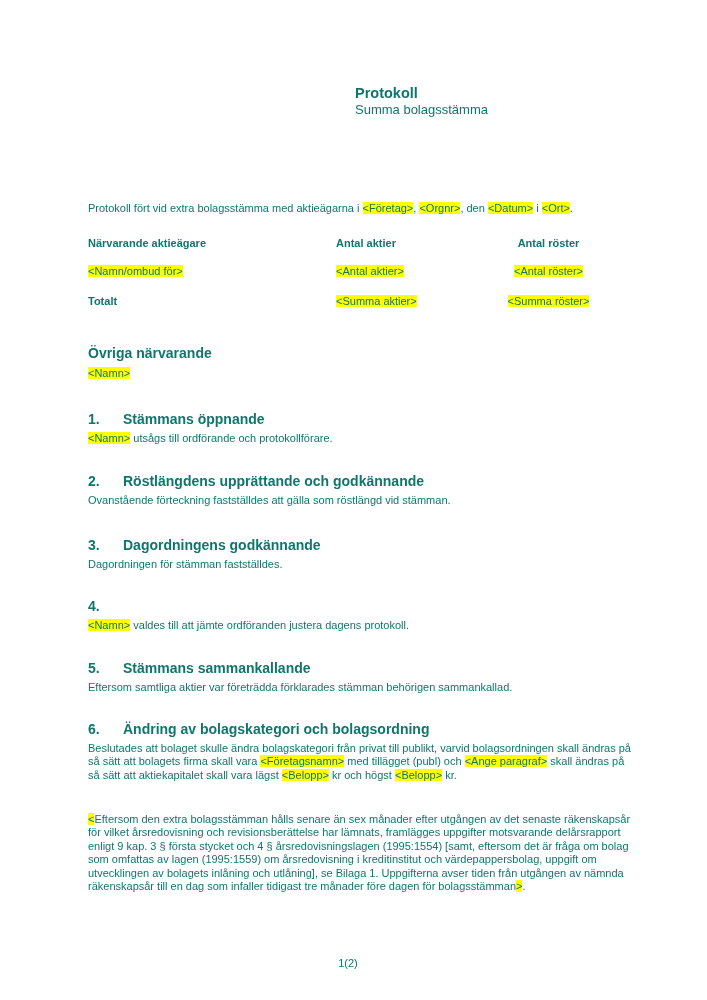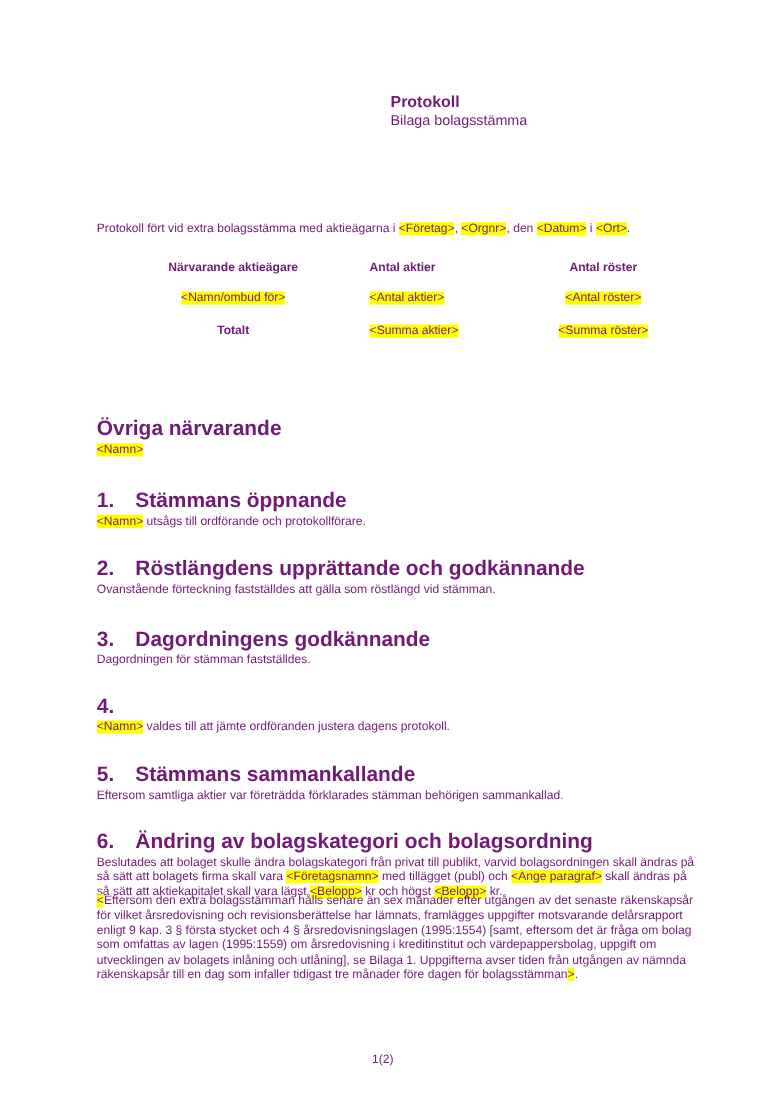--- a/index.html
+++ b/index.html
@@ -1,43 +1,43 @@
 <!DOCTYPE html>
 <html><head>
 <meta charset="utf-8">
 <style>
   html,body { margin:0; padding:0; background:#ffffff; }
   .page {
     position:relative; width:707px; height:1000px; background:#ffffff;
-    font-family:"Liberation Sans","DejaVu Sans",sans-serif; color:#701a75;
+    font-family:"Liberation Sans","DejaVu Sans",sans-serif; color:#0f766e;
     overflow:hidden;
   }
   .blk { position:absolute; left:88px; width:545px; }
   .body-text { font-size:11px; line-height:13.4px; }
   .nowrap { white-space:nowrap; }
   .hl { background:#ffff00; }
   .doc-title { font-size:14.5px; font-weight:bold; line-height:18px; }
   .doc-subtitle { font-size:13px; line-height:16px; }
-  .sec-heading { display:flex; font-size:19px; font-weight:bold; line-height:17px; margin-bottom:4px;margin-top:36px; }
+  .sec-heading { display:flex; font-size:14px; font-weight:bold; line-height:17px; margin-bottom:4px; }
   .sec-num { width:35px; flex:0 0 35px; }
   .trow { display:flex; margin-bottom:15px; font-size:11px; line-height:13.4px; }
-  .tc1 { flex:0 0 248px; text-align:center; }
+  .tc1 { flex:0 0 248px; text-align:left; }
   .tc2 { flex:0 0 125px; text-align:left; }
   .tc3 { flex:0 0 125px; margin-left:25px; text-align:center; }
   .bold { font-weight:bold; }
   .footer { text-align:center; font-size:11px; width:520px; }
 </style>
 </head>
 <body>
 
 <div class="page">
 
   <div class="blk" style="top:84px; left:355px; width:300px;">
     <div class="doc-title">Protokoll</div>
-    <div class="doc-subtitle">Bilaga bolagsstämma</div>
+    <div class="doc-subtitle">Summa bolagsstämma</div>
   </div>
 
   <div class="blk body-text nowrap" style="top:202px;"><span>Protokoll fört vid extra bolagsstämma med aktieägarna i </span><span class="hl">&lt;Företag&gt;</span><span>, </span><span class="hl">&lt;Orgnr&gt;</span><span>, den </span><span class="hl">&lt;Datum&gt;</span><span> i </span><span class="hl">&lt;Ort&gt;</span><span>.</span></div>
 
   <div class="blk" style="top:237px;">
     <div class="trow">
       <div class="tc1 bold">Närvarande aktieägare</div>
       <div class="tc2 bold">Antal aktier</div>
       <div class="tc3 bold">Antal röster</div>
     </div>

